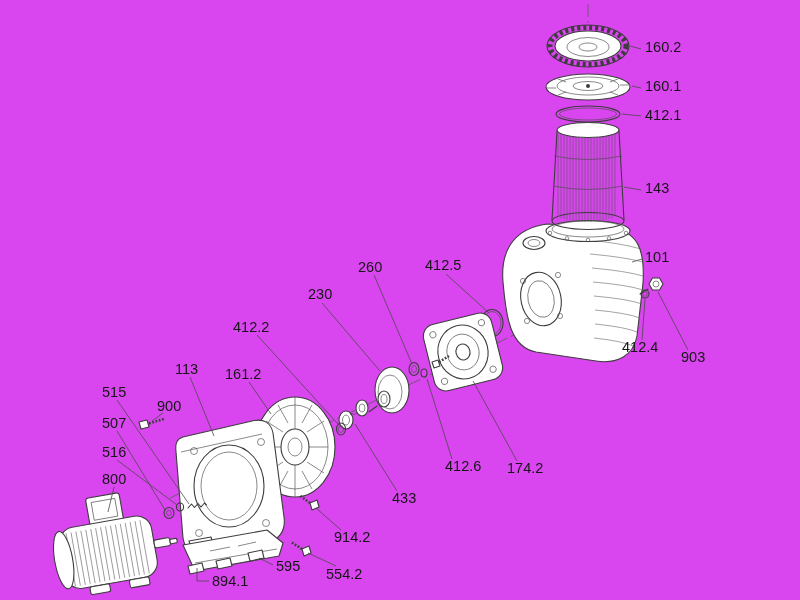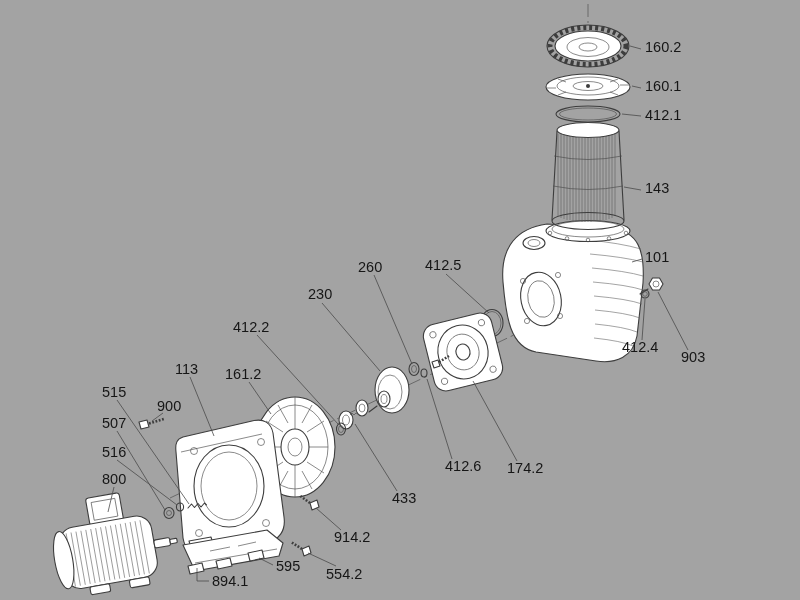--- a/index.html
+++ b/index.html
@@ -1,16 +1,16 @@
 <!DOCTYPE html>
 <html><head>
 <meta charset="utf-8">
 <style>
   html,body{margin:0;padding:0;background:#ffffff;}
-  .stage{position:relative;width:800px;height:600px;background:#a3a3a3;overflow:hidden;
+  .stage{position:relative;width:800px;height:600px;background:#d946ef;overflow:hidden;
          font-family:"Liberation Sans",sans-serif;}
   svg{display:block;}
   .ln{fill:none;stroke:#3d3d3d;stroke-width:1.1;stroke-linecap:round;stroke-linejoin:round;}
   .lnw{fill:#ffffff;stroke:#3d3d3d;stroke-width:1.1;stroke-linejoin:round;}
   .thin{fill:none;stroke:#4a4a4a;stroke-width:0.65;}
   .mesh{fill:none;stroke:#555555;stroke-width:0.55;}
   .contour{fill:none;stroke:#666666;stroke-width:0.6;}
   .leader{fill:none;stroke:#4a4a4a;stroke-width:0.8;}
   .axis{fill:none;stroke:#5a5a5a;stroke-width:0.8;stroke-dasharray:13 4 3 4;}
   .knurl{fill:none;stroke:#3d3d3d;stroke-width:5;stroke-dasharray:3 3;}

